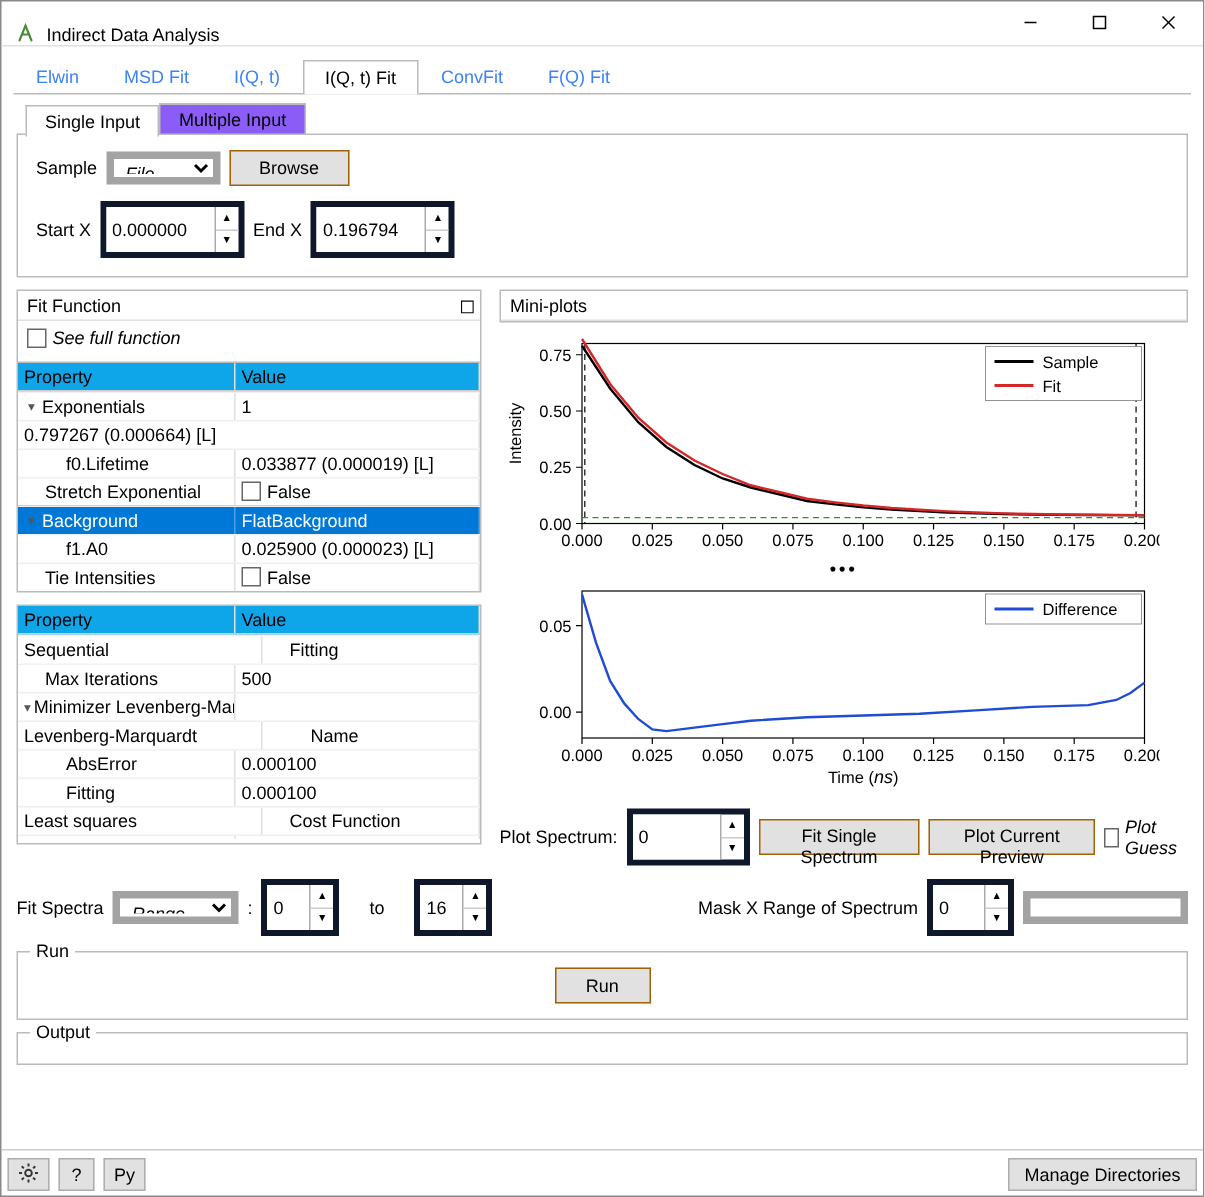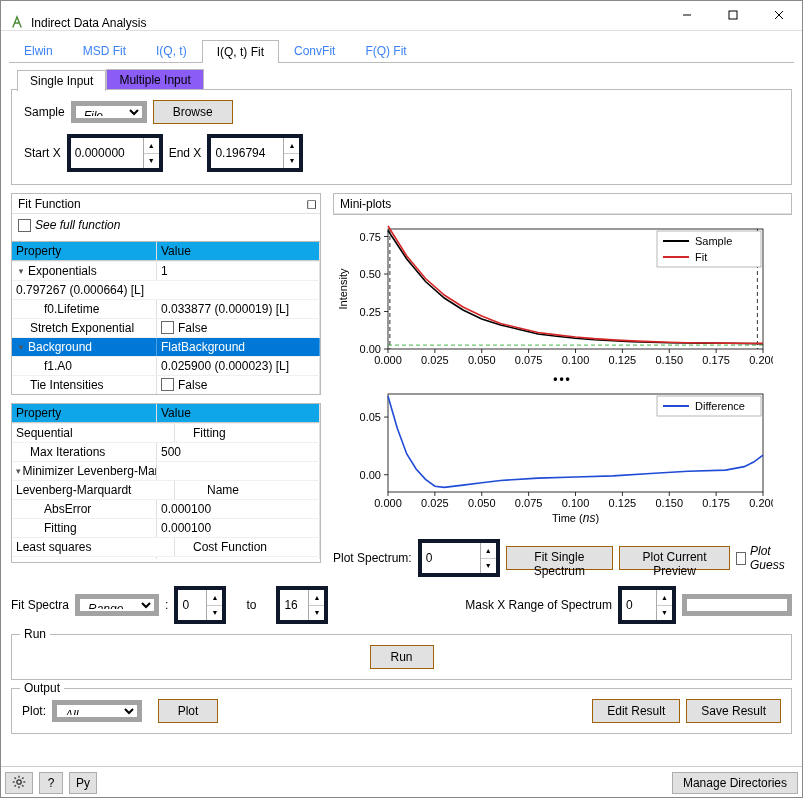--- a/index.html
+++ b/index.html
@@ -444,28 +444,20 @@
 
     <div class="fs">
       <span class="legend">Run</span>
       <div style="text-align:center">
         <button class="btn" style="width:64px">Run</button>
       </div>
     </div>
 
     <div class="fs">
       <span class="legend">Output</span>
-      <div class="row">
-        <label>Plot:</label>
-        <select style="width:90px"><option>All</option></select>
-        <button class="btn" style="width:60px;margin-left:10px">Plot</button>
-        <span class="spacer"></span>
-        <button class="btn">Edit Result</button>
-        <button class="btn">Save Result</button>
-      </div>
     </div>
 
     <div class="spacer"></div>
   </div>
 
   <div class="bottomBar">
     <div class="btnSmall">
       <span>
         <svg width="14" height="14" viewBox="0 0 14 14">
             <circle cx="7" cy="7" r="2.2" fill="none" stroke="#333" stroke-width="1.3"></circle>

